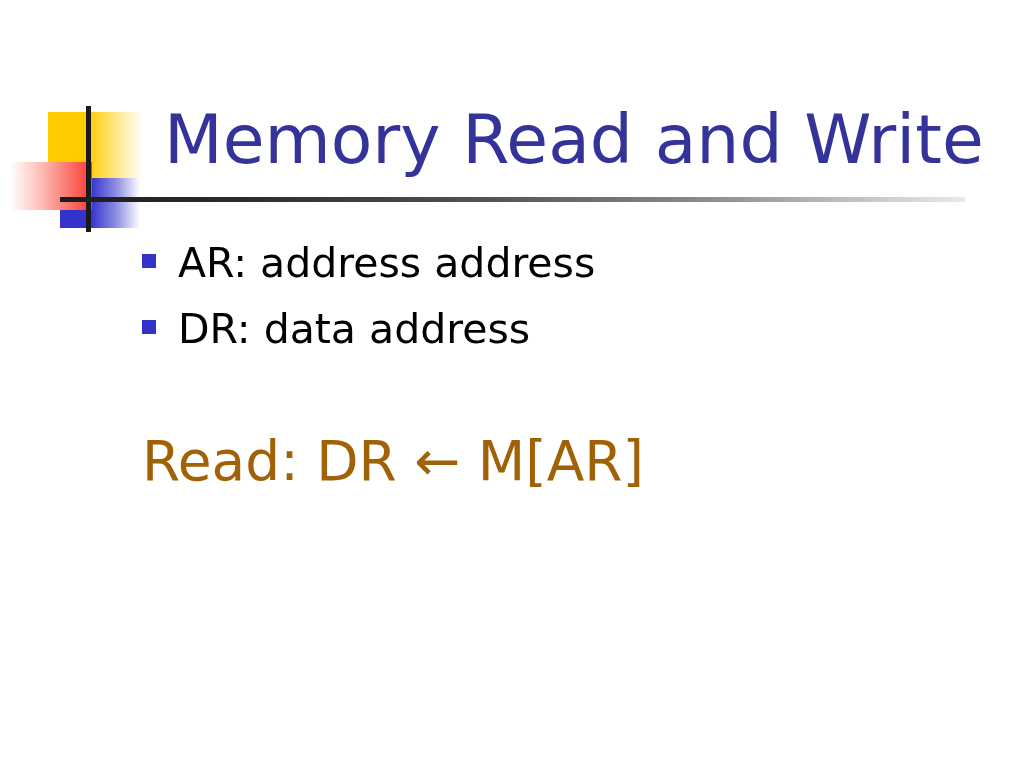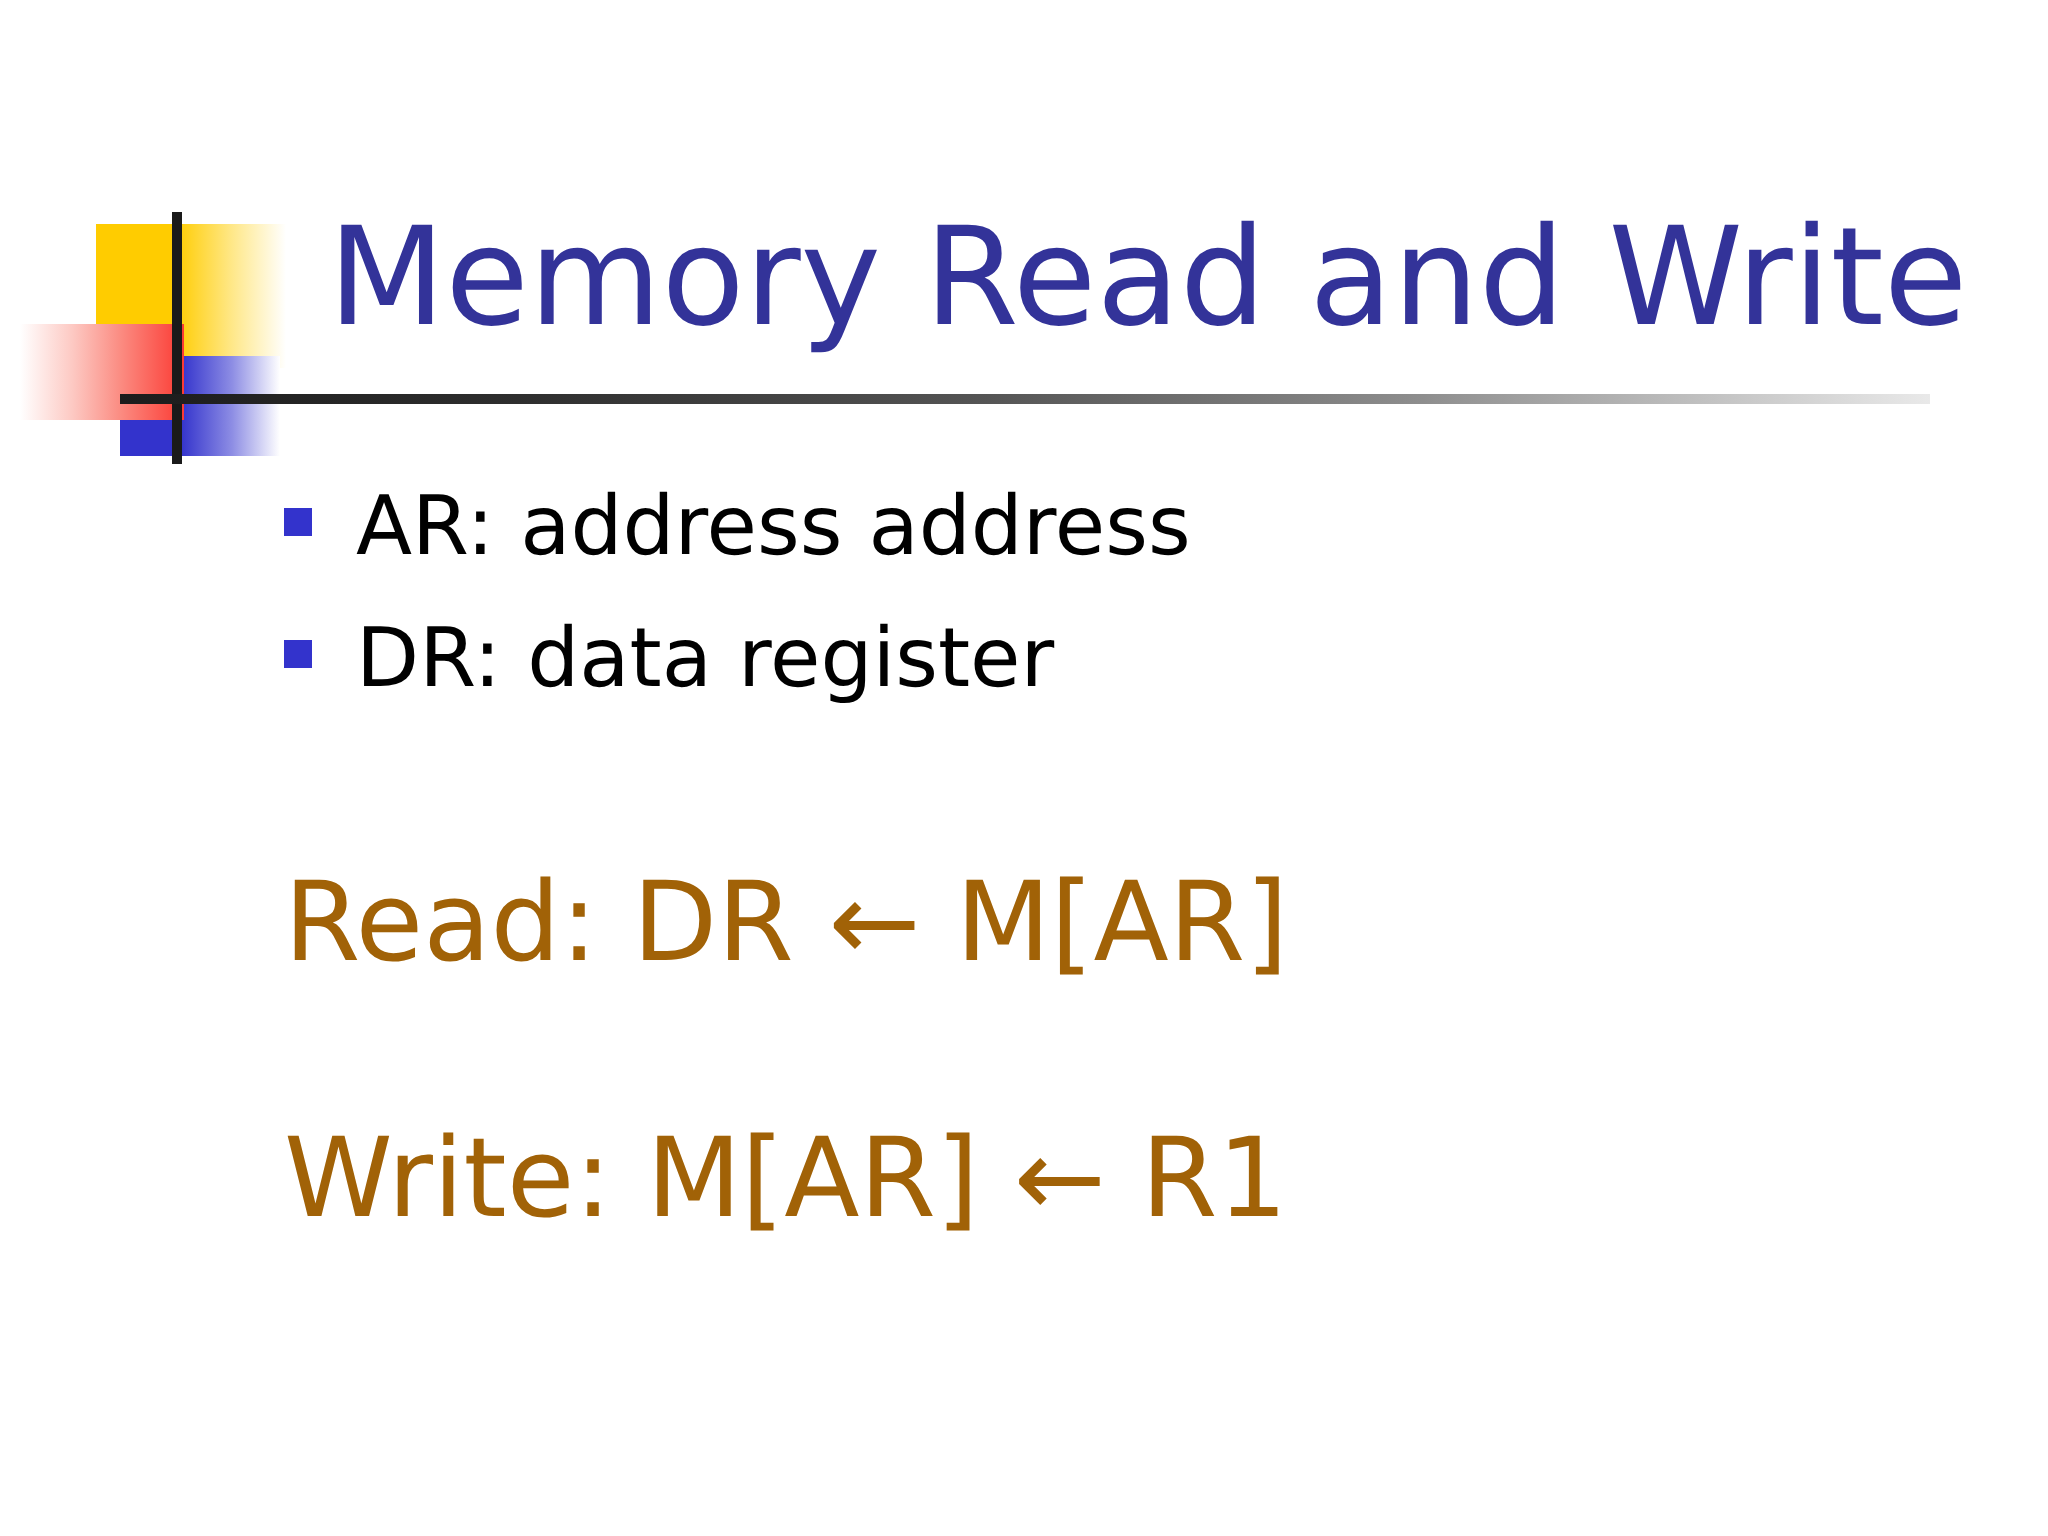--- a/index.html
+++ b/index.html
@@ -145,25 +145,24 @@
 
   <div class="body">
 
     <div class="bullet-row">
       <span class="bullet-marker"></span>
       <span class="bullet-text">AR: address address</span>
     </div>
 
     <div class="bullet-row">
       <span class="bullet-marker"></span>
-      <span class="bullet-text">DR: data register</span>
+      <span class="bullet-text">DR: data address</span>
     </div>
 
     <div class="spacer-line"></div>
 
     <div class="plain-line">Read:  DR ← M[AR]</div>
 
     <div class="spacer-line"></div>
 
-    <div class="plain-line">Write:  M[AR] ← R1</div>
 
   </div>
 </div>
 
 </body></html>

